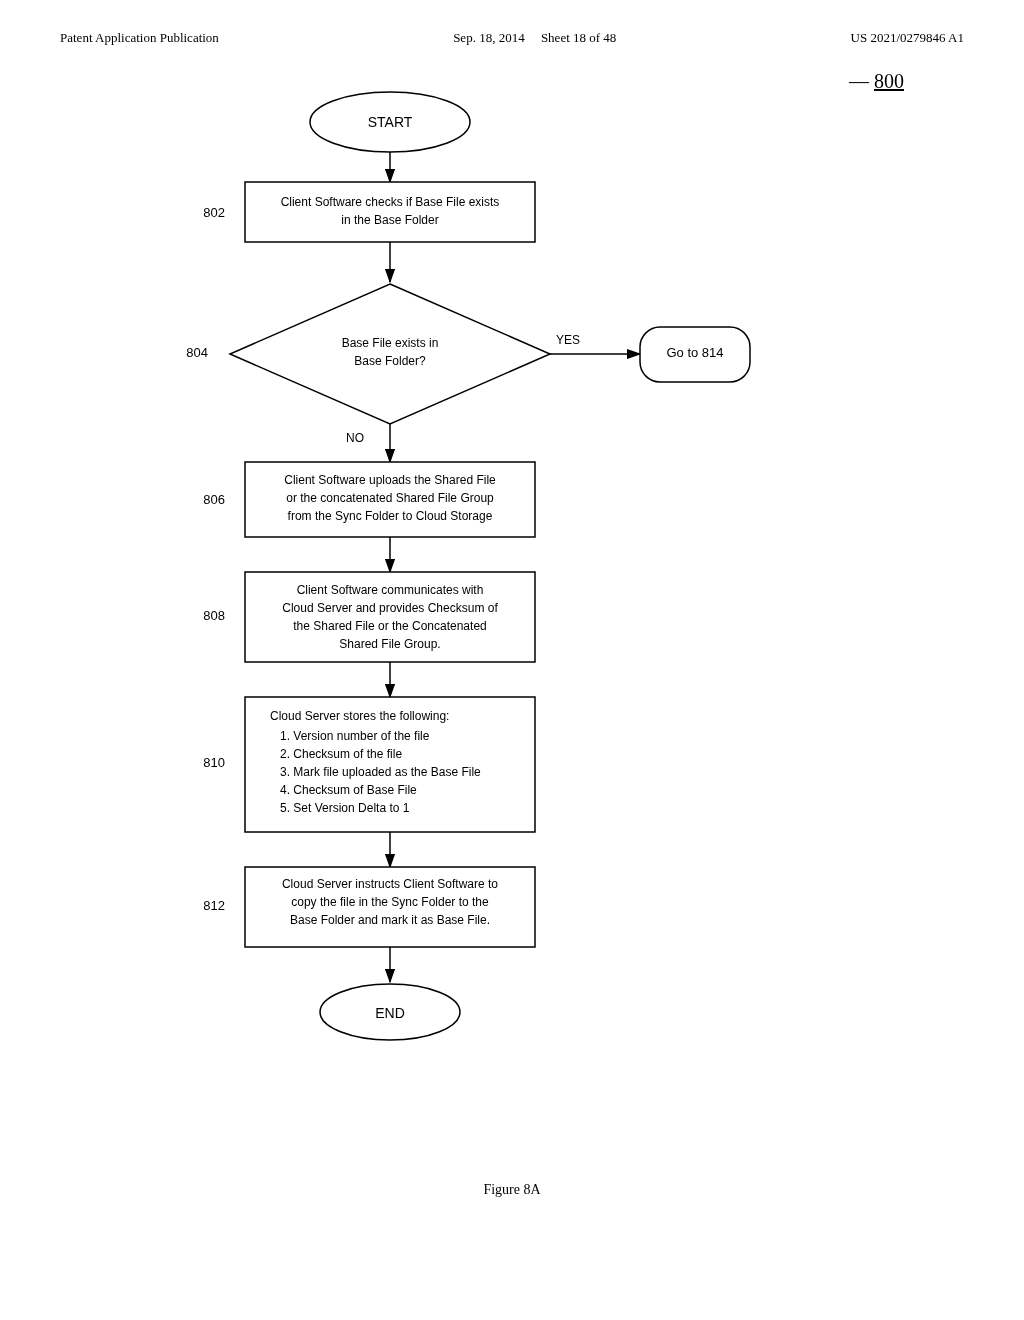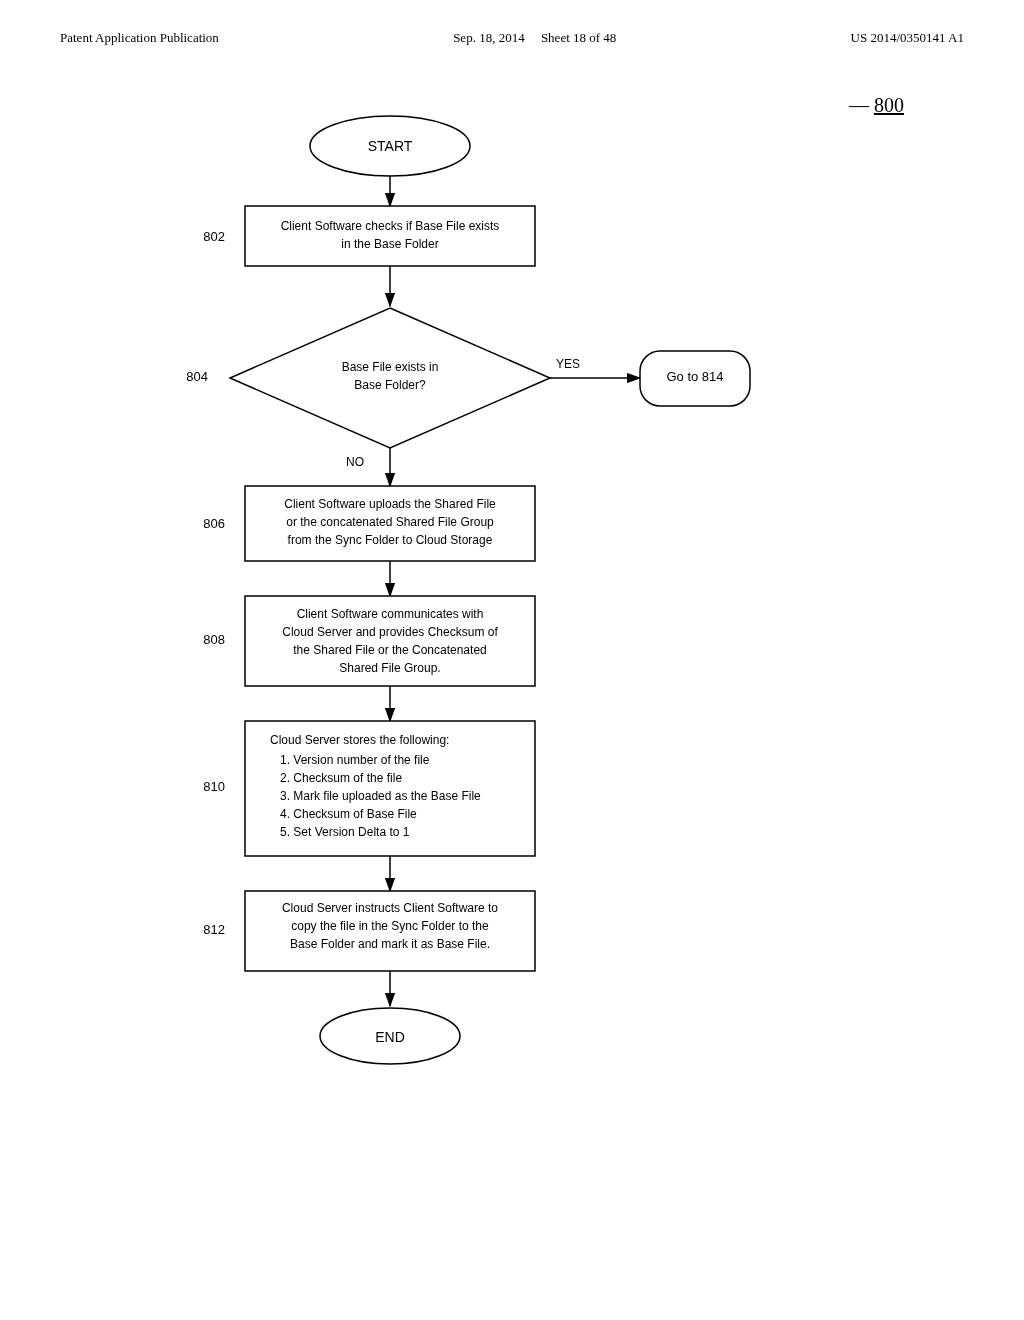--- a/index.html
+++ b/index.html
@@ -17,21 +17,21 @@
       min-height: 1320px;
       padding: 30px 60px;
       position: relative;
     }
 
     
     .header {
       display: flex;
       justify-content: space-between;
       align-items: flex-start;
-      margin-bottom: 40px;
+      margin-bottom: 16px;
       font-size: 13px;
     }
 
     
     .diagram {
       position: relative;
       width: 100%;
     }
 
     
@@ -62,21 +62,21 @@
 <body>
 
 <div class="page">
 
   <div class="header">
     <span>Patent Application Publication</span>
     <span>
       <span>Sep. 18, 2014</span>&nbsp;&nbsp;&nbsp;&nbsp;
       <span>Sheet 18 of 48</span>
     </span>
-    <span>US 2014/0350141 A1</span>
+    <span>US 2021/0279846 A1</span>
   </div>
 
   <div class="diagram">
 
     <div class="figure-number-top">
       —&nbsp;<span class="underline">800</span>
     </div>
 
     <div class="flowchart-container">
       <svg width="720" height="1080" viewBox="0 0 720 1080" xmlns="http://www.w3.org/2000/svg">
@@ -158,14 +158,17 @@
           <marker id="arrow" markerWidth="10" markerHeight="7" refX="9" refY="3.5" orient="auto">
             <polygon points="0 0, 10 3.5, 0 7" fill="black"></polygon>
           </marker>
         </defs>
 
       </svg>
     </div>
 
   </div>
 
+  <div class="footer">
+    <span>Figure 8A</span>
+  </div>
 
 </div>
 
 </body></html>

